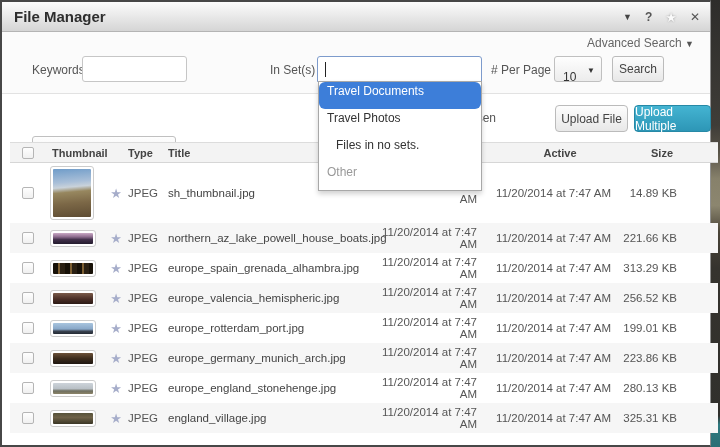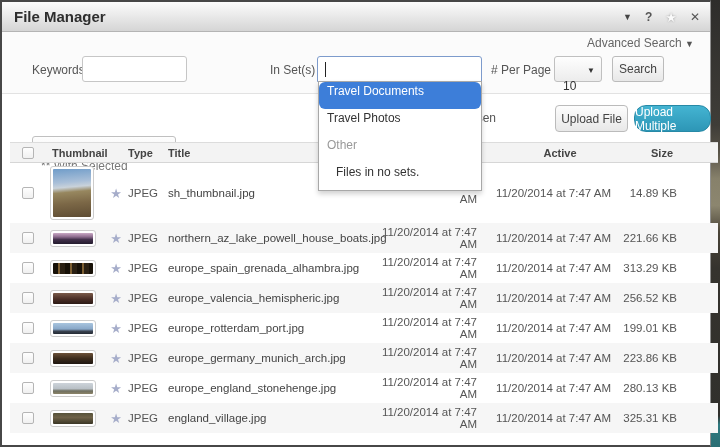--- a/index.html
+++ b/index.html
@@ -30,35 +30,35 @@
   .flabel { position:absolute; font-size:12px; color:#555; }
   .lbl-keywords { left:30px; top:31px; }
   .lbl-insets { left:268px; top:31px; }
   .lbl-perpage { left:489px; top:31px; }
   .txt { position:absolute; height:26px; background:#fff; border:1px solid #c6c6c6; border-radius:3px; font-size:12px; padding:0 6px; color:#333; }
   .in-keywords { left:80px; top:24px; width:105px; }
   .in-sets { left:315px; top:24px; width:165px; border:1px solid #7d9bcc; border-radius:3px 3px 0 0; }
   .caret { position:absolute; left:7px; top:5px; width:1px; height:15px; background:#222; }
   .selbox { position:absolute; height:26px; border:1px solid #c0c0c0; border-radius:3px;
     background:linear-gradient(to bottom,#fefefe,#ececec); font-size:12px; color:#333; }
-  .selbox .val { position:absolute; left:8px; top:22px; }
+  .selbox .val { position:absolute; left:8px; top:13px; }
   .selbox .tri { position:absolute; right:6px; top:9px; font-size:8px; color:#333; }
   .sel-perpage { left:552px; top:24px; width:48px; }
   .btn { position:absolute; height:26px; border:1px solid #bbb; border-radius:3px;
     background:linear-gradient(to bottom,#fdfdfd,#e8e8e8); font-size:12px; color:#444;
     display:flex; align-items:center; justify-content:center; cursor:pointer; }
   .btn-search { left:610px; top:24px; width:52px; }
 
   
   .toolbar { position:absolute; left:0; top:93px; width:100%; height:47px; background:#fff; }
   .sel-withselected { left:30px; top:10px; width:144px;margin-top:31px; }
   .sel-withselected .val { color:#777; }
   .file-chosen { position:absolute; left:418px; top:16px; font-size:12px; color:#555; }
   .btn-upload { left:553px; top:10px; width:73px; height:27px; border-radius:4px; }
-  .btn-upload-multi { left:632px; top:10px; width:77px; height:27px; border-radius:12px;
+  .btn-upload-multi { left:632px; top:10px; width:77px; height:27px; border-radius:4px;
     background:linear-gradient(to bottom,#44b4d2,#2d96b6); border:1px solid #2789a6; color:#fff; }
 
   
   .dropdown { position:absolute; left:316px; top:79px; width:164px; background:#fff;
     border:1px solid #a8a8a8; box-shadow:0 3px 5px rgba(0,0,0,.18); z-index:50; }
   .opt { height:27px; line-height:19px; font-size:12px; color:#333; padding-left:8px; white-space:nowrap; cursor:default;border-radius:6px; }
   .opt.sel { background:#3d7ed9; color:#fff; }
   .opt.group { color:#999; }
   .opt.indent { padding-left:17px; }
 
@@ -135,22 +135,22 @@
         <span class="tri">▼</span>
       </div>
       <span class="file-chosen">No file chosen</span>
       <div class="btn btn-upload">Upload File</div>
       <div class="btn btn-upload-multi">Upload Multiple</div>
     </div>
 
     <div class="dropdown">
       <div class="opt sel">Travel Documents</div>
       <div class="opt">Travel Photos</div>
+      <div class="opt indent">Files in no sets.</div>
       <div class="opt group">Other</div>
-      <div class="opt indent">Files in no sets.</div>
     </div>
 
     <div class="table">
       <div class="tgrid thead">
         <div class="c-check">
             <div class="cb"></div>
           </div>
         <div class="c-thumb" style="padding-left:6px;">Thumbnail</div>
         <div class="c-star"></div>
         <div>Type</div>

